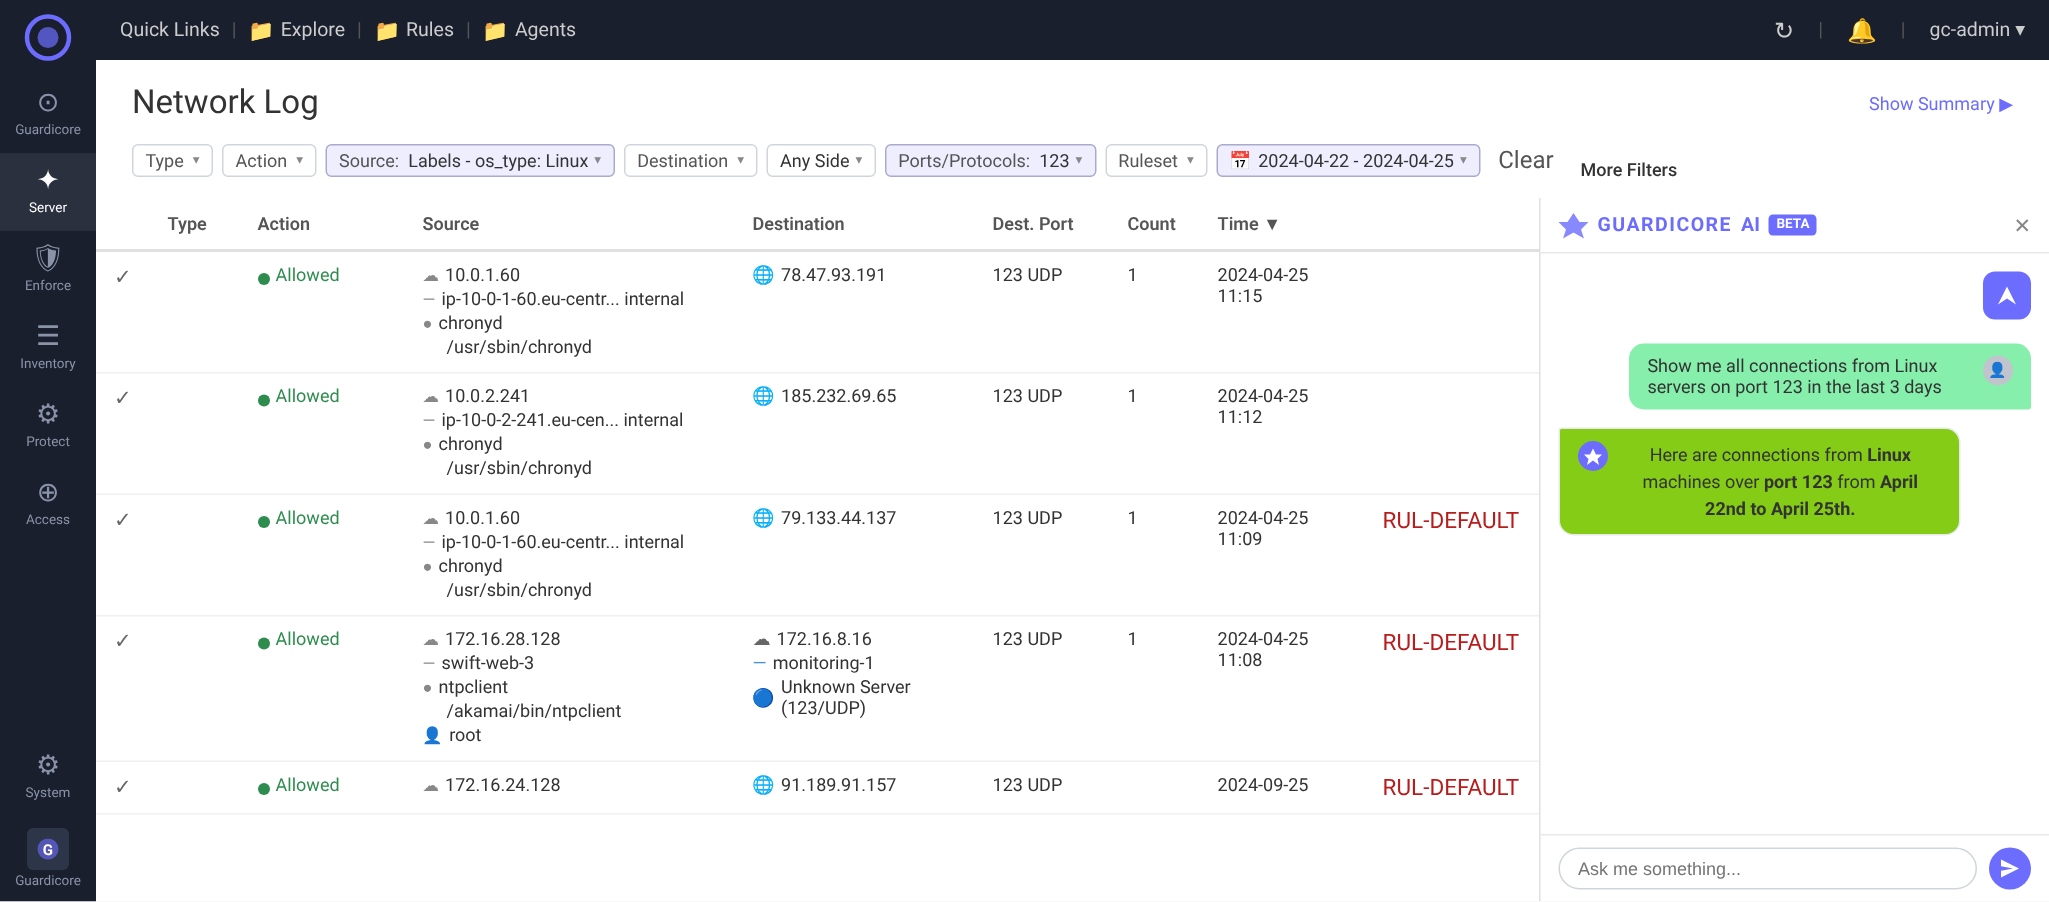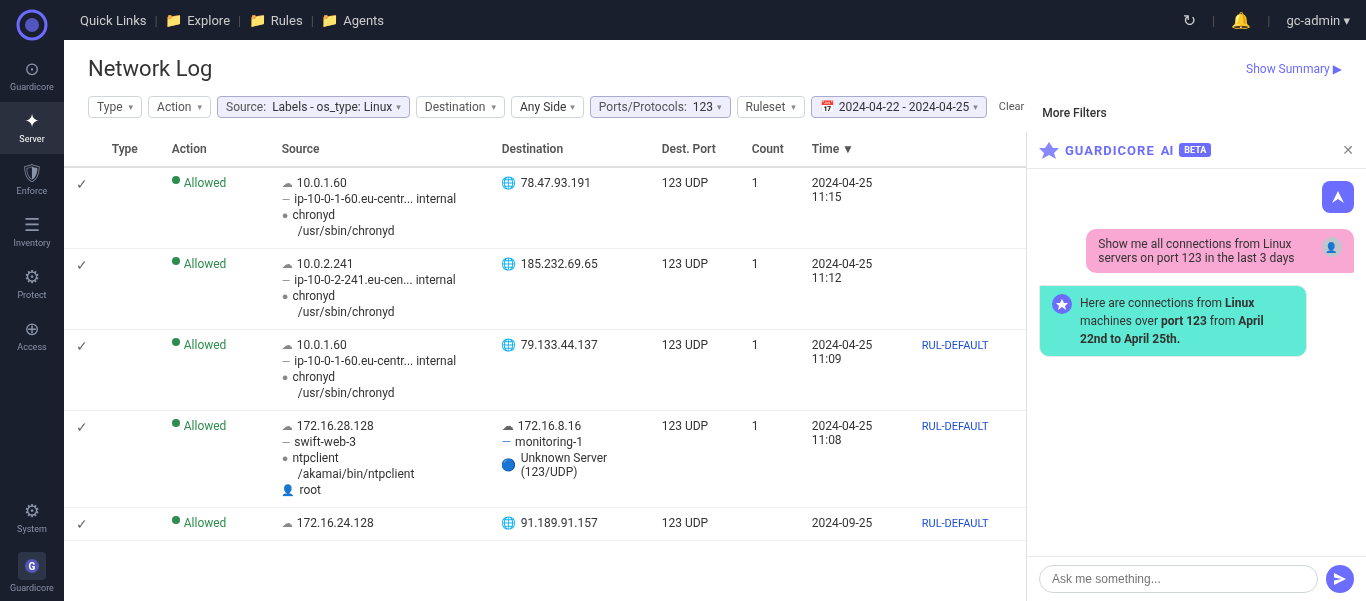--- a/index.html
+++ b/index.html
@@ -37,21 +37,21 @@
     .page-header { padding: 16px 24px 8px; display: flex; justify-content: space-between; flex-shrink: 0; }
     .page-title { font-size: 22px; font-weight: 400; color: #333; }
     .show-summary { font-size: 12px; color: #6c6cff; cursor: pointer; display: flex; align-items: center; gap: 4px; }
 
     
     .filters-bar { padding: 0 24px 8px; display: flex; align-items: center; gap: 6px; flex-wrap: wrap; flex-shrink: 0; }
     .filter-chip { display: flex; align-items: center; gap: 4px; border: 1px solid #d0d5dd; border-radius: 4px; padding: 3px 8px; font-size: 12px; cursor: pointer; background: #fff; color: #333; white-space: nowrap; }
     .filter-chip.highlighted { background: #eef; border-color: #aac; }
     .filter-chip .caret { font-size: 9px; color: #888; }
     .filter-chip .filter-label { color: #555; margin-right: 2px; }
-    .filter-clear { font-size: 11px; color: #555; cursor: pointer; padding: 4px 6px; }
+    .filter-clear { font-size: 16px; color: #555; cursor: pointer; padding: 4px 6px; }
     .filter-more { font-size: 12px; color: #333; cursor: pointer; padding: 4px 6px; font-weight: 500; margin-top: 13px; }
 
     
     .content-area { flex: 1; display: flex; overflow: hidden; }
 
     
     .table-area { flex: 1; overflow-y: auto; }
     table { width: 100%; border-collapse: collapse; }
     thead tr { border-bottom: 2px solid #e0e0e0; }
     th { padding: 10px 12px; text-align: left; font-size: 12px; font-weight: 600; color: #555; white-space: nowrap; background: #fff; position: sticky; top: 0; z-index: 2; }
@@ -59,43 +59,43 @@
     .check-col { width: 30px; }
     .type-col { width: 60px; }
     .action-col { width: 110px; }
     .source-col { width: 220px; }
     .dest-col { width: 160px; }
     .port-col { width: 90px; }
     .count-col { width: 60px; }
     .time-col { width: 110px; }
 
     .check-mark { color: #666; font-size: 14px; }
-    .allowed-badge { display: flex; align-items: flex-start; gap: 4px; color: #2d8c4e; font-size: 12px; }
+    .allowed-badge { display: flex; align-items: flex-end; gap: 4px; color: #2d8c4e; font-size: 12px; }
     .allowed-dot { width: 8px; height: 8px; border-radius: 50%; background: #2d8c4e; display: inline-block; }
     .source-line { display: flex; align-items: center; gap: 4px; margin-bottom: 2px; font-size: 12px; }
     .source-line .ico { font-size: 11px; color: #888; }
     .cloud-ico { color: #666; }
     .line-ico { color: #4a90d9; }
     .process-ico { color: #2d8c4e; }
     .user-ico { color: #888; }
     .dest-line { display: flex; align-items: center; gap: 4px; margin-bottom: 2px; font-size: 12px; }
     .time-text { font-size: 12px; color: #333; }
-    .ruleset-text { font-size: 11px; color: #1d4ed8; margin-top: 20px; }
+    .ruleset-text { font-size: 15px; color: #b91c1c; margin-top: 20px; }
 
     
     .ai-panel { width: 340px; border-left: 1px solid #e0e0e0; background: #fff; display: flex; flex-direction: column; flex-shrink: 0; }
     .ai-panel-header { display: flex; align-items: center; justify-content: space-between; padding: 8px 12px; border-bottom: 1px solid #e8e8e8; }
     .ai-brand { display: flex; align-items: center; gap: 6px; }
     .ai-brand-icon { width: 20px; height: 20px; }
     .ai-badge { background: #6c6cff; color: #fff; font-size: 9px; padding: 2px 5px; border-radius: 3px; font-weight: 700; }
     .ai-close { cursor: pointer; color: #888; font-size: 14px; }
     .ai-messages { flex: 1; padding: 12px; overflow-y: auto; display: flex; flex-direction: column; gap: 12px; }
-    .user-msg { align-self: flex-end; background: #f9a8d4; border-radius: 10px 10px 2px 10px; padding: 8px 12px; max-width: 85%; font-size: 12px; color: #333; display: flex; gap: 8px; align-items: flex-start; }
+    .user-msg { align-self: flex-end; background: #86efac; border-radius: 10px 10px 2px 10px; padding: 8px 12px; max-width: 85%; font-size: 12px; color: #333; display: flex; gap: 8px; align-items: flex-start; }
     .user-avatar { width: 20px; height: 20px; border-radius: 50%; background: #c0c4cc; display: flex; align-items: center; justify-content: center; font-size: 10px; color: #fff; flex-shrink: 0; }
-    .ai-msg { align-self: flex-start; background: #5eead4; border: 1px solid #e8e8e8; border-radius: 2px 10px 10px 10px; padding: 8px 12px; max-width: 85%; font-size: 12px; color: #333; display: flex; gap: 8px; align-items: flex-start; }
+    .ai-msg { align-self: flex-start; background: #84cc16; border: 1px solid #e8e8e8; border-radius: 2px 10px 10px 10px; padding: 8px 12px; max-width: 85%; font-size: 12px; color: #333; display: flex; gap: 8px; align-items: flex-start; text-align: center; }
     .ai-avatar { width: 20px; height: 20px; border-radius: 50%; background: #6c6cff; display: flex; align-items: center; justify-content: center; font-size: 10px; color: #fff; flex-shrink: 0; }
     .ai-msg-content { line-height: 1.5; }
     .ai-msg-content b { font-weight: 700; }
     .ai-input-area { padding: 8px 12px; border-top: 1px solid #e8e8e8; display: flex; align-items: center; gap: 8px; }
     .ai-input { flex: 1; border: 1px solid #d0d5dd; border-radius: 20px; padding: 6px 12px; font-size: 12px; outline: none; color: #c2410c; }
     .ai-send { width: 28px; height: 28px; background: #6c6cff; border-radius: 50%; display: flex; align-items: center; justify-content: center; cursor: pointer; color: #fff; font-size: 14px; flex-shrink: 0; }
     .ai-panel-relative { position: relative; }
   </style>
 </head>
 <body>

